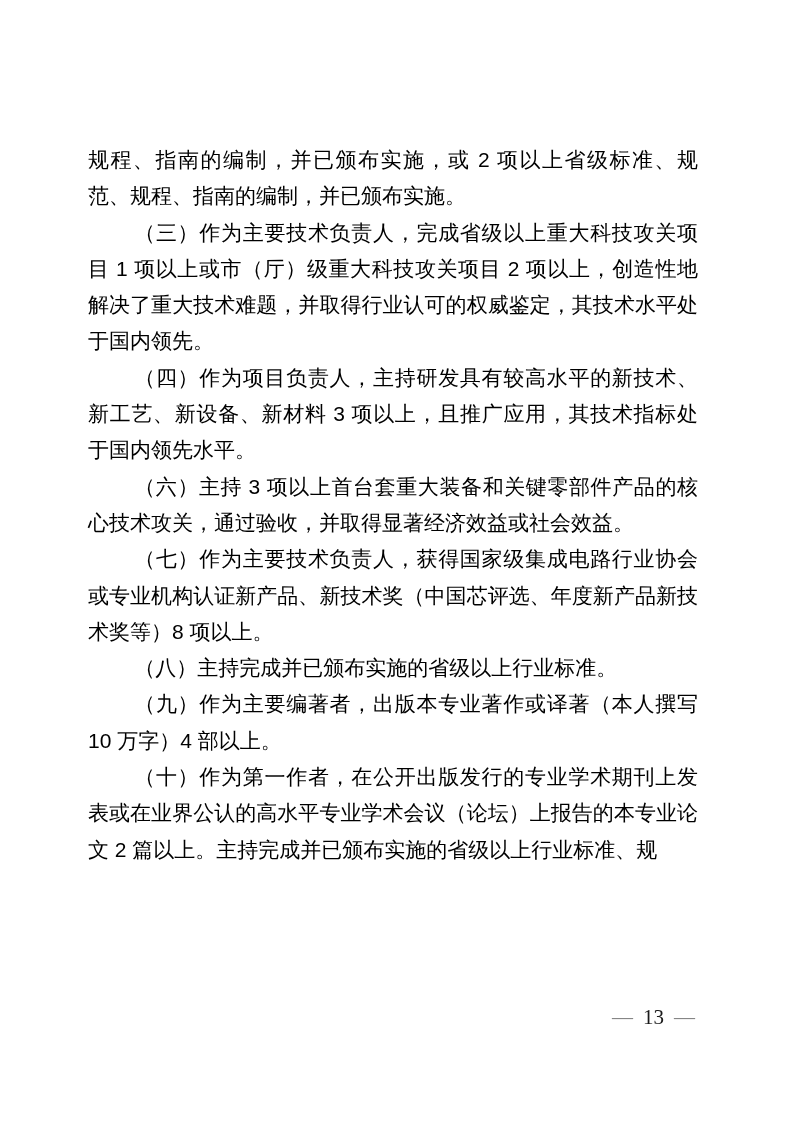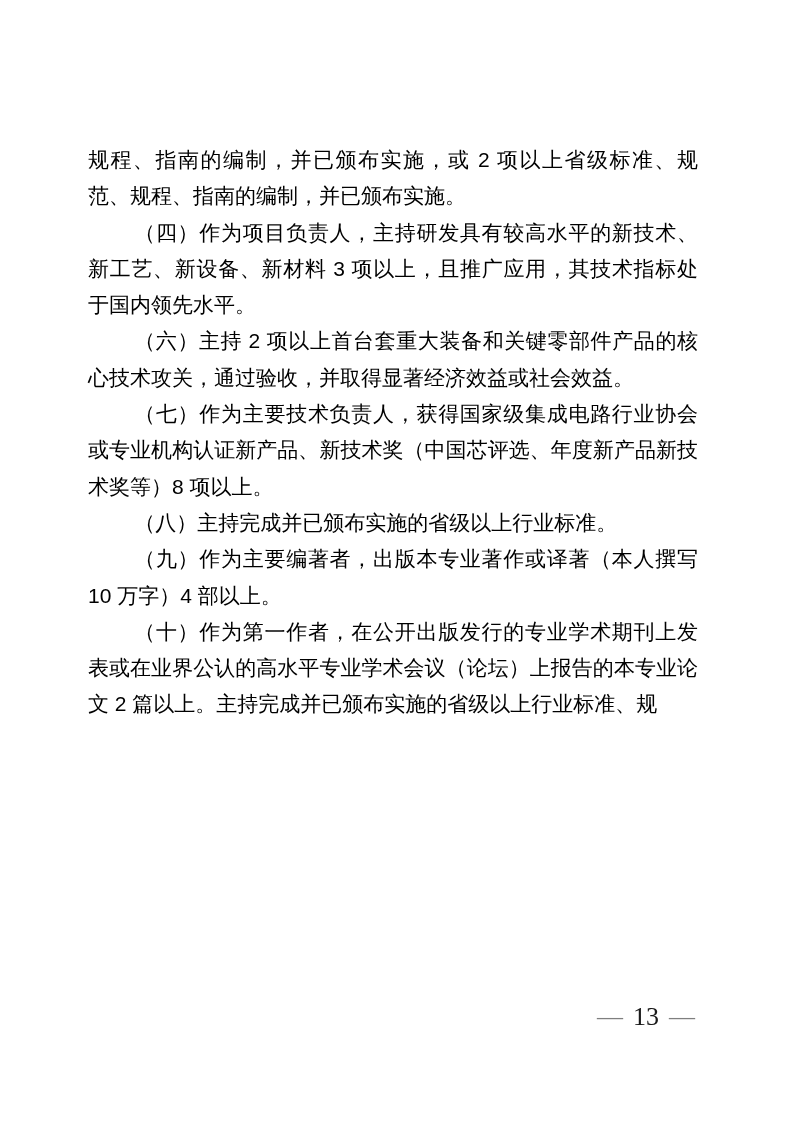--- a/index.html
+++ b/index.html
@@ -37,43 +37,44 @@
     padding: 0;
   }
   .content p.indent {
     text-indent: 2.2em;
   }
   .footer {
     position: absolute;
     top: 1004px;
     right: 98px;
     font-family: "Liberation Serif", serif;
-    font-size: 26px;
+    font-size: 21px;
     line-height: 26px;
     color: #000000;
     white-space: nowrap;
   }
   .footer .dash {
     color: #7f7f7f;
     letter-spacing: 0;
   }
   .footer .num {
     color: #1a1a1a;
     margin: 0 10px;
   }
 </style>
 </head>
 <body>
 
 <div class="page">
 
   <div class="content">
     <p class="para">规程、指南的编制，并已颁布实施，或 2 项以上省级标准、规范、规程、指南的编制，并已颁布实施。</p>
+    <p class="para indent">（三）作为主要技术负责人，完成省级以上重大科技攻关项目 1 项以上或市（厅）级重大科技攻关项目 2 项以上，创造性地解决了重大技术难题，并取得行业认可的权威鉴定，其技术水平处于国内领先。</p>
     <p class="para indent">（四）作为项目负责人，主持研发具有较高水平的新技术、新工艺、新设备、新材料 3 项以上，且推广应用，其技术指标处于国内领先水平。</p>
-    <p class="para indent">（六）主持 2 项以上首台套重大装备和关键零部件产品的核心技术攻关，通过验收，并取得显著经济效益或社会效益。</p>
+    <p class="para indent">（六）主持 3 项以上首台套重大装备和关键零部件产品的核心技术攻关，通过验收，并取得显著经济效益或社会效益。</p>
     <p class="para indent">（七）作为主要技术负责人，获得国家级集成电路行业协会或专业机构认证新产品、新技术奖（中国芯评选、年度新产品新技术奖等）8 项以上。</p>
     <p class="para indent">（八）主持完成并已颁布实施的省级以上行业标准。</p>
     <p class="para indent">（九）作为主要编著者，出版本专业著作或译著（本人撰写 10 万字）4 部以上。</p>
     <p class="para indent">（十）作为第一作者，在公开出版发行的专业学术期刊上发表或在业界公认的高水平专业学术会议（论坛）上报告的本专业论文 2 篇以上。主持完成并已颁布实施的省级以上行业标准、规</p>
   </div>
 
   <div class="footer">
     <span class="dash">—</span><span class="num">13</span><span class="dash">—</span>
   </div>
 

